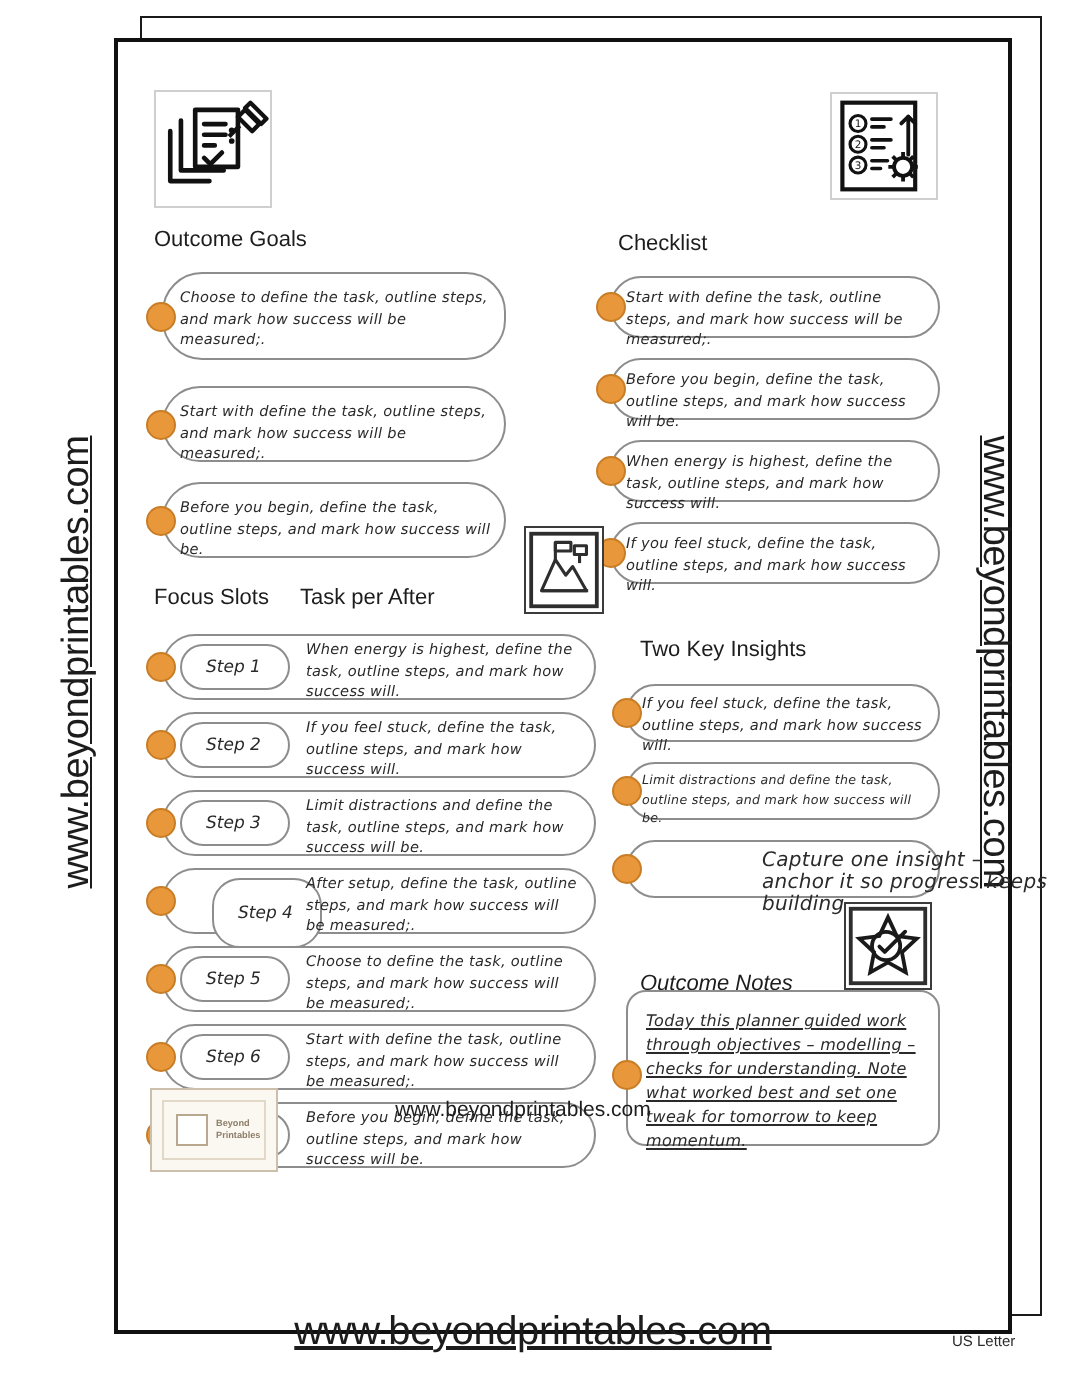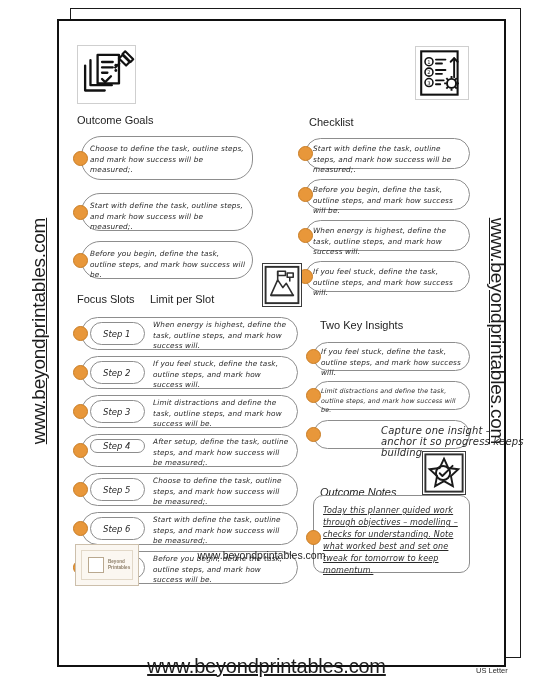--- a/index.html
+++ b/index.html
@@ -287,40 +287,40 @@
           <path d="M17 18V8"></path>
           <path d="M17 8h9v5h-9z"></path>
           <path d="M28 10h7v5h-7z"></path>
           <path d="M31 15v5"></path>
           <path d="M9 36h27"></path>
         </g>
       </svg>
     </div>
 
     <div class="sec-h" style="left:20px;top:274px;">Focus Slots</div>
-    <div class="sec-h" style="left:93px;top:274px;">Limit per Slot</div>
+    <div class="sec-h" style="left:93px;top:274px;">Task per After</div>
 
     <div class="pill" style="left:24px;top:298px;width:217px;height:33px;"></div>
     <div class="bullet" style="left:16px;top:307px;"></div>
     <div class="step-chip" style="left:33px;top:303px;width:55px;height:23px;">Step 1</div>
     <div class="pill-text" style="left:96px;top:301px;width:138px;">When energy is highest, define the task, outline steps, and mark how success will.</div>
 
     <div class="pill" style="left:24px;top:337px;width:217px;height:33px;"></div>
     <div class="bullet" style="left:16px;top:346px;"></div>
     <div class="step-chip" style="left:33px;top:342px;width:55px;height:23px;">Step 2</div>
     <div class="pill-text" style="left:96px;top:340px;width:138px;">If you feel stuck, define the task, outline steps, and mark how success will.</div>
 
     <div class="pill" style="left:24px;top:376px;width:217px;height:33px;"></div>
     <div class="bullet" style="left:16px;top:385px;"></div>
     <div class="step-chip" style="left:33px;top:381px;width:55px;height:23px;">Step 3</div>
     <div class="pill-text" style="left:96px;top:379px;width:138px;">Limit distractions and define the task, outline steps, and mark how success will be.</div>
 
     <div class="pill" style="left:24px;top:415px;width:217px;height:33px;"></div>
     <div class="bullet" style="left:16px;top:424px;"></div>
-    <div class="step-chip" style="left:33px;top:420px;width:55px;height:14px;">Step 4</div>
+    <div class="step-chip" style="left:49px;top:420px;width:55px;height:35px;">Step 4</div>
     <div class="pill-text" style="left:96px;top:418px;width:138px;">After setup, define the task, outline steps, and mark how success will be measured;.</div>
 
     <div class="pill" style="left:24px;top:454px;width:217px;height:33px;"></div>
     <div class="bullet" style="left:16px;top:463px;"></div>
     <div class="step-chip" style="left:33px;top:459px;width:55px;height:23px;">Step 5</div>
     <div class="pill-text" style="left:96px;top:457px;width:138px;">Choose to define the task, outline steps, and mark how success will be measured;.</div>
 
     <div class="pill" style="left:24px;top:493px;width:217px;height:33px;"></div>
     <div class="bullet" style="left:16px;top:502px;"></div>
     <div class="step-chip" style="left:33px;top:498px;width:55px;height:23px;">Step 6</div>

